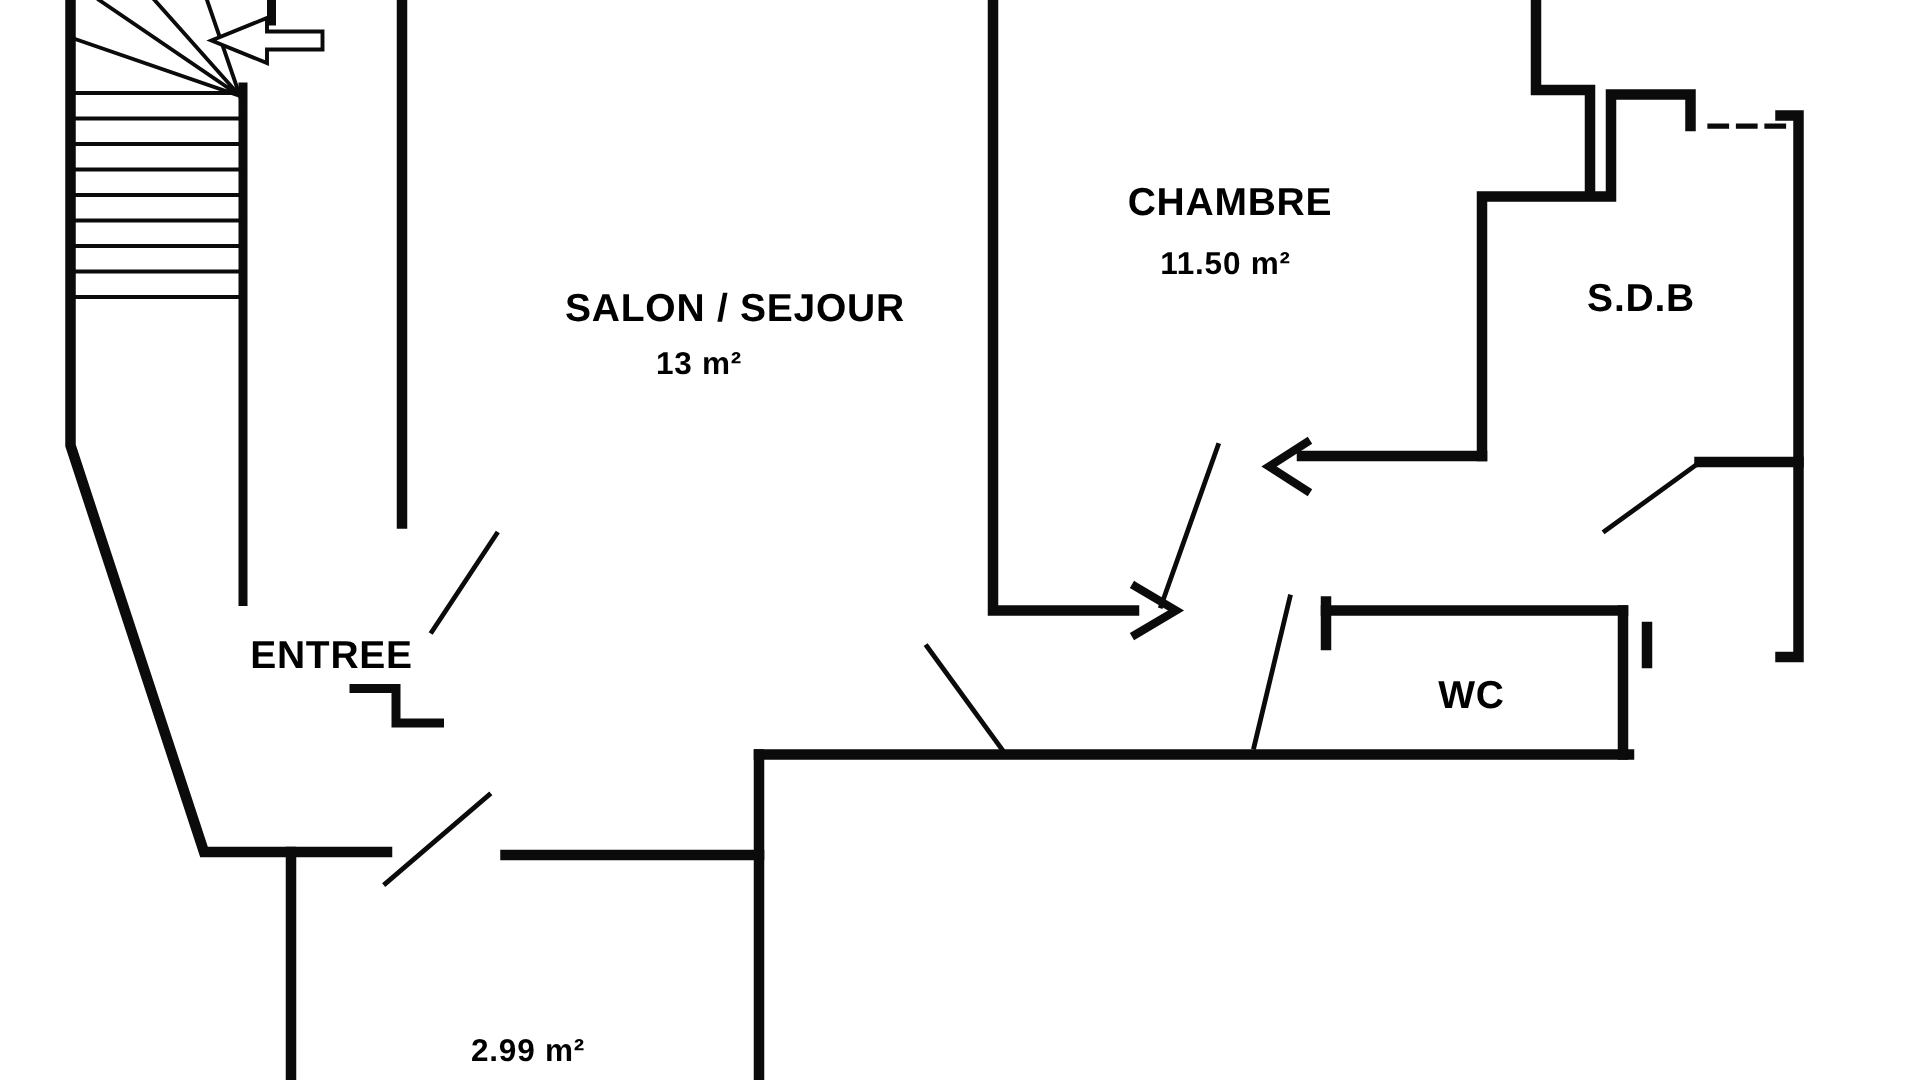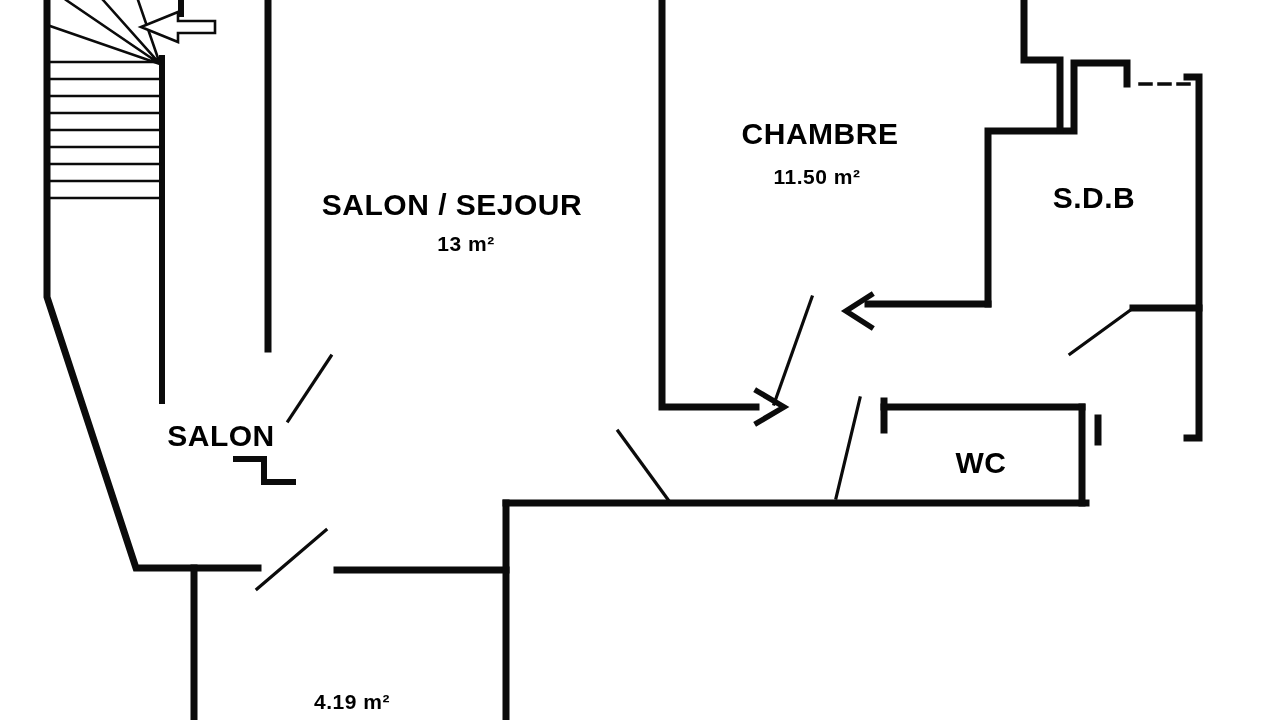--- a/index.html
+++ b/index.html
@@ -3,21 +3,21 @@
 <meta charset="utf-8">
 <style>
   html,body{margin:0;padding:0;background:#fff;}
   .plan{
     position:relative;width:1280px;height:720px;background:#ffffff;overflow:hidden;
     font-family:"Liberation Sans",sans-serif;font-weight:bold;color:#000;
   }
   .plan svg{position:absolute;left:0;top:0;width:1280px;height:720px;}
   .room-label{
     position:absolute;transform:translate(-50%,-50%);
-    font-size:30px;letter-spacing:0.5px;white-space:nowrap;line-height:1;
+    font-size:26px;letter-spacing:0.5px;white-space:nowrap;line-height:1;
   }
   .room-area{
     position:absolute;transform:translate(-50%,-50%);
     font-size:21px;letter-spacing:0.5px;white-space:nowrap;line-height:1;
   }
 </style>
 </head>
 <body>
 
 <div class="plan">
@@ -64,27 +64,27 @@
       <path d="M50,62 H160 M50,79 H160 M50,96 H160 M50,113 H160 M50,130 H160 M50,147 H160 M50,164 H160 M50,181 H160 M50,198 H160"></path>
       <path d="M160,64 L50,26 M160,64 L66,0 M160,64 L103,0 M160,64 L138,0"></path>
     </g>
 
     <g stroke-linecap="square" stroke="#0b0b0b">
       <path fill="none" stroke-width="3.5" stroke-dasharray="11 8" d="M1140,84 H1190"></path>
       <polygon fill="#ffffff" stroke-width="2.6" points="215,21 178,21 178,12 141,27 178,42 178,33 215,33"></polygon>
     </g>
   </svg>
 
-  <div class="room-label" style="left:452px;top:205px">SALON / SEJOUR</div>
+  <div class="room-label" style="left:490px;top:205px">SALON / SEJOUR</div>
   <div class="room-area" style="left:466px;top:243px">13 m²</div>
 
   <div class="room-label" style="left:820px;top:134px">CHAMBRE</div>
   <div class="room-area" style="left:817px;top:176px">11.50 m²</div>
 
   <div class="room-label" style="left:1094px;top:198px">S.D.B</div>
 
   <div class="room-label" style="left:981px;top:463px">WC</div>
 
-  <div class="room-label" style="left:221px;top:436px">SALON</div>
+  <div class="room-label" style="left:221px;top:436px">ENTREE</div>
 
-  <div class="room-area" style="left:352px;top:701px">4.19 m²</div>
+  <div class="room-area" style="left:352px;top:701px">2.99 m²</div>
 
 </div>
 
 </body></html>

